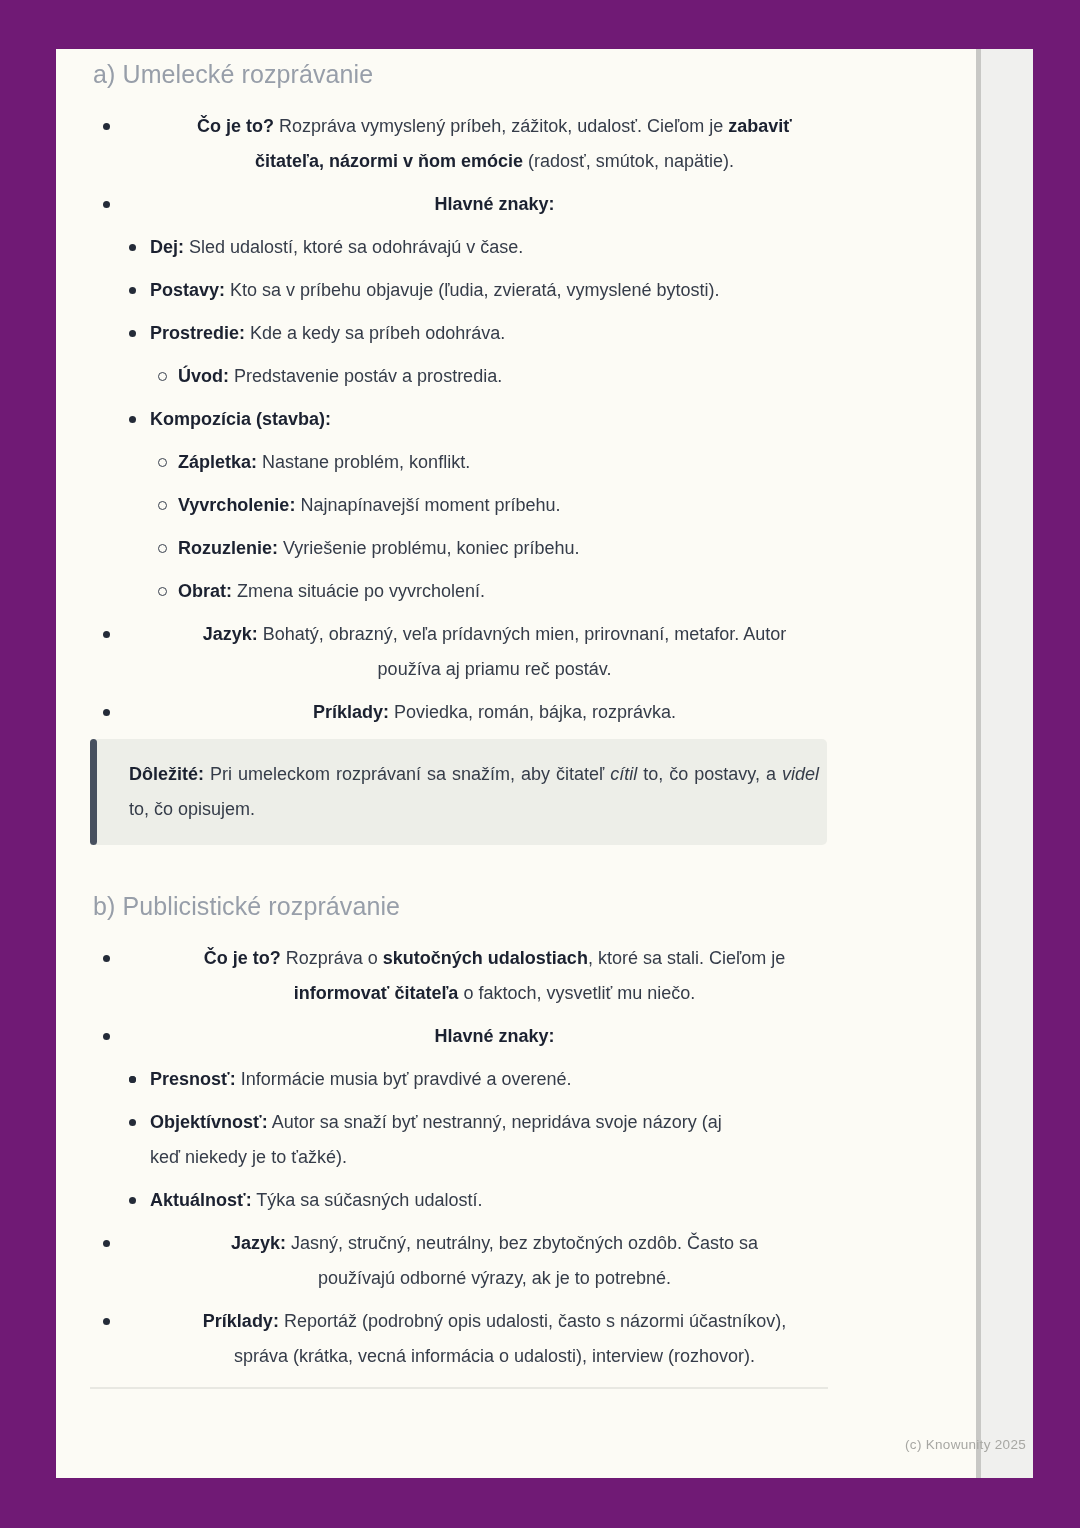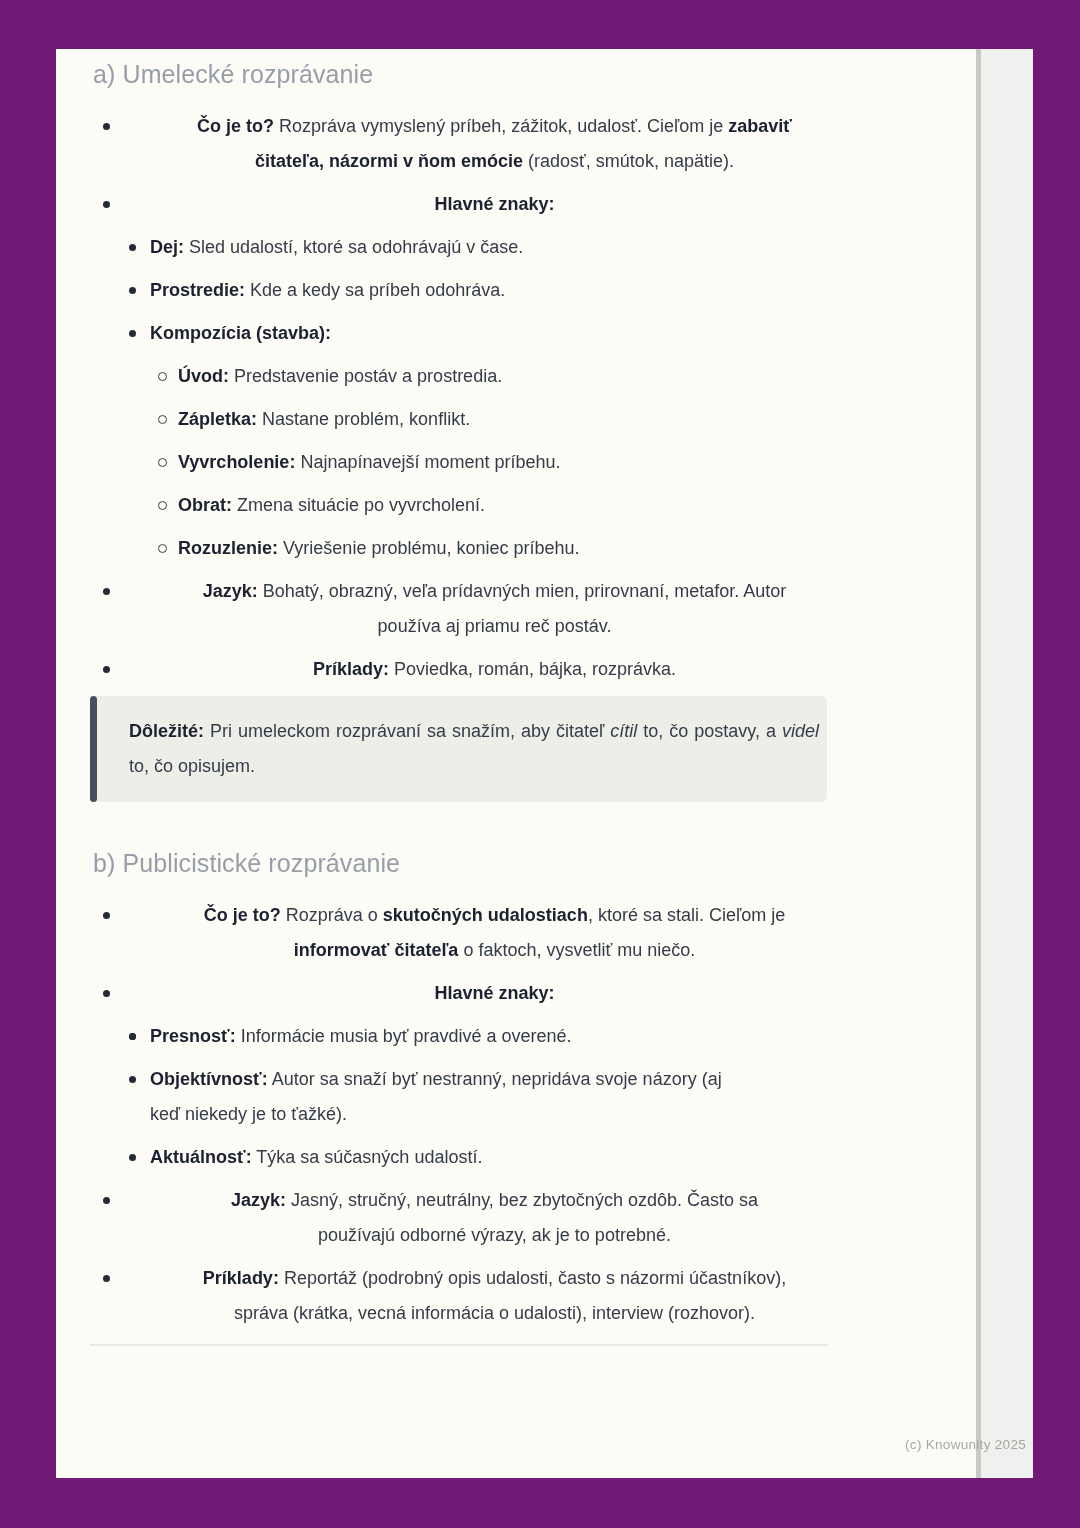--- a/index.html
+++ b/index.html
@@ -67,27 +67,28 @@
 <div class="stage">
   <div class="page">
     <div class="content">
 
       <section>
         <h2 class="section-heading">a) Umelecké rozprávanie</h2>
         <div class="list" id="list-0">
             <div class="li lvl1"><span class="marker disc"></span><span class="txt"><span class="b ">Čo je to?</span><span class=""> Rozpráva vymyslený príbeh, zážitok, udalosť. Cieľom je </span><span class="b ">zabaviť</span><br><span class="b ">čitateľa, názormi v ňom emócie</span><span class=""> (radosť, smútok, napätie).</span></span></div>
             <div class="li lvl1"><span class="marker disc"></span><span class="txt"><span class="b ">Hlavné znaky:</span></span></div>
             <div class="li lvl2"><span class="marker disc"></span><span class="txt"><span class="b ">Dej:</span><span class=""> Sled udalostí, ktoré sa odohrávajú v čase.</span></span></div>
+            <div class="li lvl2"><span class="marker disc"></span><span class="txt"><span class="b ">Postavy:</span><span class=""> Kto sa v príbehu objavuje (ľudia, zvieratá, vymyslené bytosti).</span></span></div>
             <div class="li lvl2"><span class="marker disc"></span><span class="txt"><span class="b ">Prostredie:</span><span class=""> Kde a kedy sa príbeh odohráva.</span></span></div>
+            <div class="li lvl3"><span class="marker circle"></span><span class="txt"><span class="b ">Úvod:</span><span class=""> Predstavenie postáv a prostredia.</span></span></div>
             <div class="li lvl2"><span class="marker disc"></span><span class="txt"><span class="b ">Kompozícia (stavba):</span></span></div>
-            <div class="li lvl3"><span class="marker circle"></span><span class="txt"><span class="b ">Úvod:</span><span class=""> Predstavenie postáv a prostredia.</span></span></div>
             <div class="li lvl3"><span class="marker circle"></span><span class="txt"><span class="b ">Zápletka:</span><span class=""> Nastane problém, konflikt.</span></span></div>
             <div class="li lvl3"><span class="marker circle"></span><span class="txt"><span class="b ">Vyvrcholenie:</span><span class=""> Najnapínavejší moment príbehu.</span></span></div>
+            <div class="li lvl3"><span class="marker circle"></span><span class="txt"><span class="b ">Rozuzlenie:</span><span class=""> Vyriešenie problému, koniec príbehu.</span></span></div>
             <div class="li lvl3"><span class="marker circle"></span><span class="txt"><span class="b ">Obrat:</span><span class=""> Zmena situácie po vyvrcholení.</span></span></div>
-            <div class="li lvl3"><span class="marker circle"></span><span class="txt"><span class="b ">Rozuzlenie:</span><span class=""> Vyriešenie problému, koniec príbehu.</span></span></div>
             <div class="li lvl1"><span class="marker disc"></span><span class="txt"><span class="b ">Jazyk:</span><span class=""> Bohatý, obrazný, veľa prídavných mien, prirovnaní, metafor. Autor</span><br><span class="">používa aj priamu reč postáv.</span></span></div>
             <div class="li lvl1"><span class="marker disc"></span><span class="txt"><span class="b ">Príklady:</span><span class=""> Poviedka, román, bájka, rozprávka.</span></span></div>
           </div>
       </section>
 
       <aside class="callout">
         <div class="callout-bar"></div>
         <p class="callout-text" id="callout-text"><span class="b ">Dôležité:</span><span class=""> Pri umeleckom rozprávaní sa snažím, aby čitateľ </span><span class="i">cítil</span><span class=""> to, čo postavy, a </span><span class="i">videl</span><span class=""> to, čo opisujem.</span></p>
       </aside>
 

